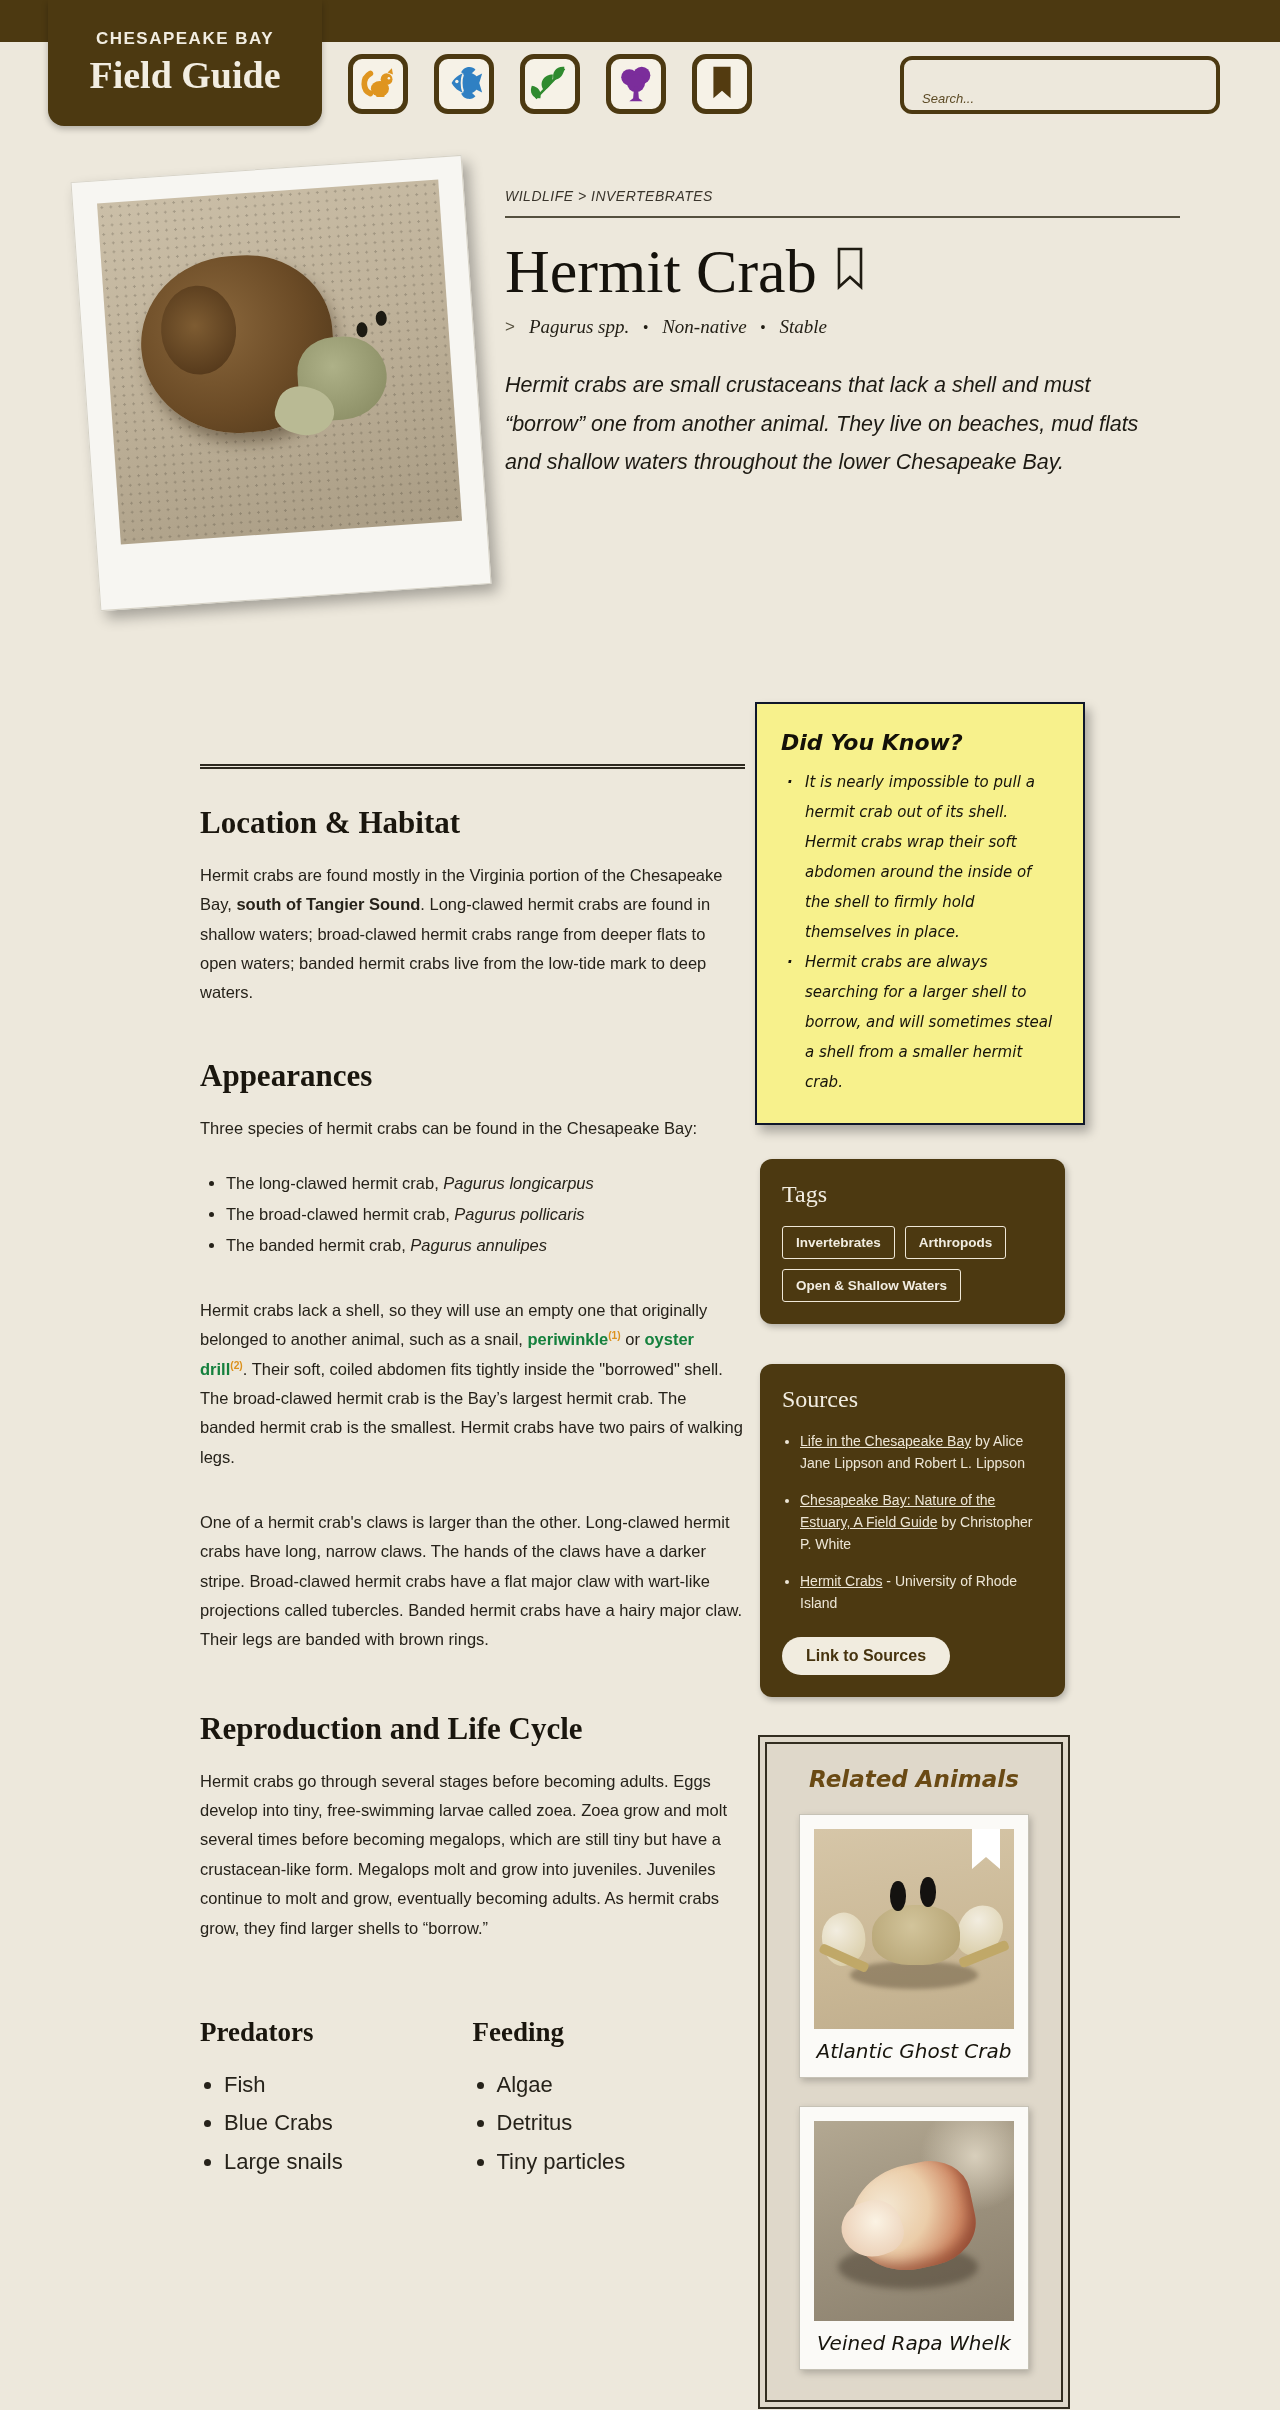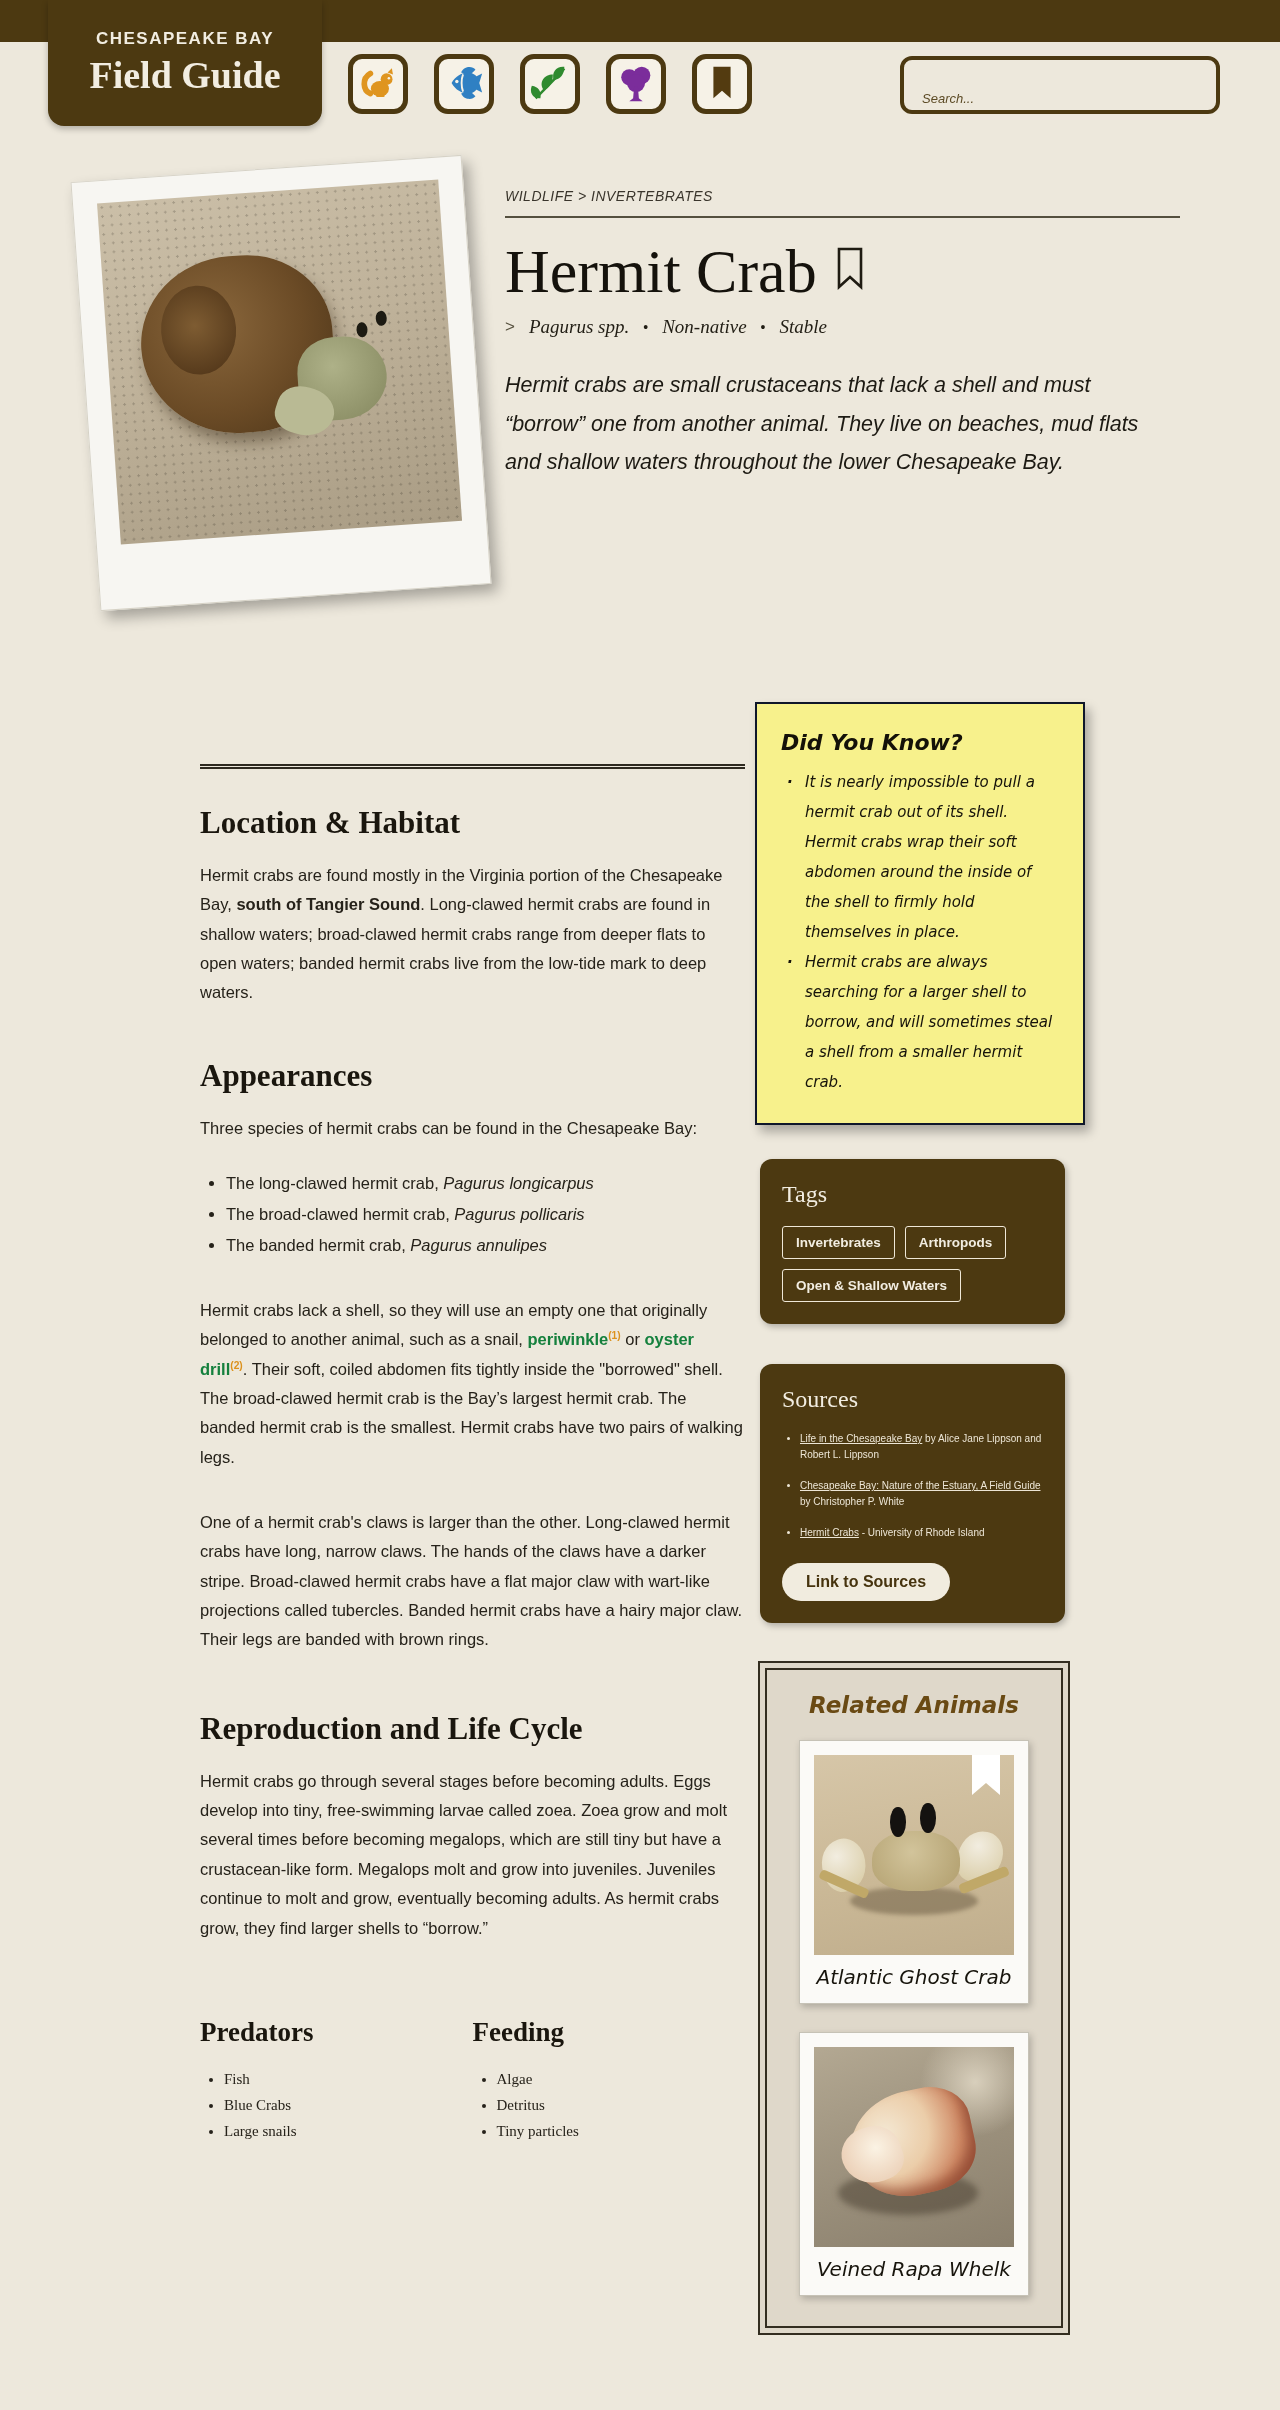--- a/index.html
+++ b/index.html
@@ -91,21 +91,21 @@
   .body-p { font-size:16.5px; line-height:1.78; }
   .body-p + .body-p { margin-top:28px; }
   .species-list { margin:26px 0 0 26px; }
   .species-list li { font-size:16.5px; line-height:1.75; margin-bottom:2px; }
   .latin { font-style:italic; }
   .inline-link { color:#15803d; font-weight:bold; text-decoration:none; cursor:pointer; }
   .fn-sup { color:#DC921E; font-weight:bold; font-size:.62em; vertical-align:super; }
   .pf-row { display:flex; margin-top:50px; }
   .pf-col { width:50%;margin-top:24px; }
   .pf-col ul { margin-left:24px; }
-  .pf-col li { font-size:15px; line-height:1.75;font-family:Liberation Serif, serif; }
+  .pf-col li { font-size:22px; line-height:1.75; }
   
   .note {
     width:330px; min-height:372px; background:#F7F18C; border:2px solid #0f172a;
     box-shadow:5px 7px 10px rgba(0,0,0,.28); padding:26px 24px;
   }
   .note-title { font-size:22px; font-weight:bold; font-style:italic; color:#141108; margin-bottom:12px; font-family:"DejaVu Sans", sans-serif; }
   .note-list { list-style:none; margin-left:6px; }
   .note-list li {
     font-style:italic; font-size:15px; line-height:2.0; color:#16130A;
     padding-left:18px; position:relative; font-family:"DejaVu Sans", sans-serif;
@@ -116,21 +116,21 @@
   .box-heading { font-family:"Liberation Serif", serif; font-size:24px; font-weight:normal; margin-bottom:18px; }
   .tags-box { margin-top:34px; }
   .chip-row { display:flex; flex-wrap:wrap; gap:10px; }
   .chip {
     border:1.5px solid #EFE8D8; color:#F2EDE1; background:transparent;
     font-size:13.5px; font-weight:bold; padding:8px 13px; border-radius:3px; cursor:pointer;
     font-family:"Liberation Sans", sans-serif;
   }
   .sources-box { margin-top:40px; }
   .sources-list { margin-left:18px; }
-  .sources-list li { font-size:10px; line-height:1.55; margin-bottom:16px; color:#EDE6D6; }
+  .sources-list li { font-size:14px; line-height:1.55; margin-bottom:16px; color:#EDE6D6; }
   .src-link { color:#EDE6D6; text-decoration:underline; cursor:pointer; }
   .pill-btn {
     margin-top:6px; background:#F1ECDF; color:#46330E; font-weight:bold; font-size:16px;
     border:none; border-radius:22px; padding:10px 24px; cursor:pointer; font-family:"Liberation Sans", sans-serif;
   }
   
   .related { margin-top:38px; margin-left:3px; width:312px; background:#DFD8CA; border:2px solid #332D20; padding:5px; }
   .related-inner { border:2px solid #332D20; padding:22px 4px 30px; display:flex; flex-direction:column; align-items:center; }
   .related-title { color:#6A4A14; font-weight:bold; font-style:italic; font-size:23px; margin-bottom:22px; font-family:"DejaVu Sans", sans-serif; }
   .card {

